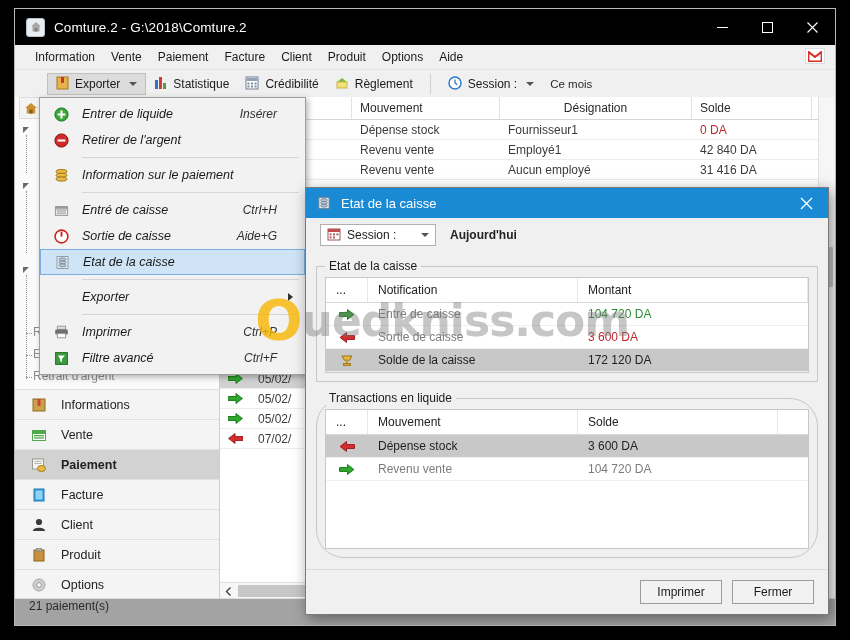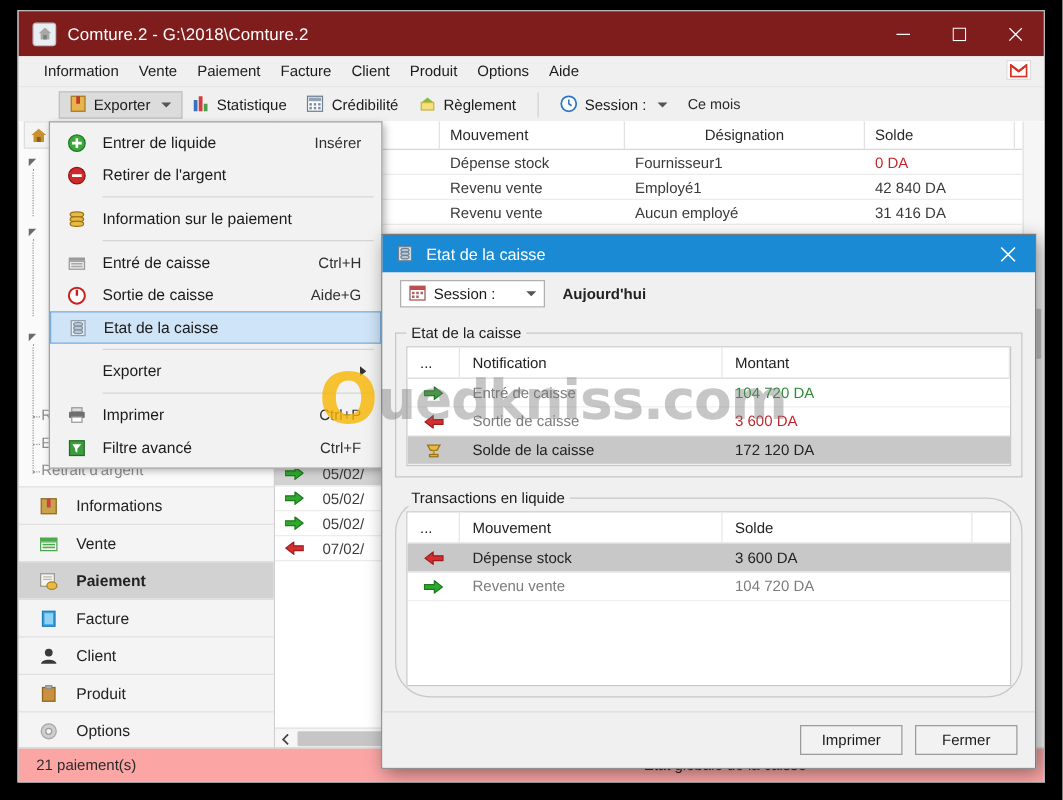--- a/index.html
+++ b/index.html
@@ -11,21 +11,21 @@
     -webkit-font-smoothing:antialiased;
   }
   #app{
     position:absolute;left:14px;top:8px;width:822px;height:618px;
     background:#f0f0f0;border:1px solid #b9b9b9;box-sizing:border-box;
     box-shadow:0 0 12px rgba(0,0,0,.55);
   }
 
   
   .titlebar{
-    height:36px;background:#7f1d1d;display:flex;align-items:center;
+    height:36px;background:#000000;display:flex;align-items:center;
     position:relative;
   }
   .app-icon{
     width:17px;height:17px;margin-left:11px;margin-right:9px;border-radius:3px;
     background:#e9eef2;display:flex;align-items:center;justify-content:center;
     border:1px solid #b8c4cc;
   }
   .app-icon svg{display:block;}
   .title-text{
     color:#fff;font-size:13.5px;letter-spacing:.1px;white-space:nowrap;
@@ -133,42 +133,43 @@
   .vthumb{position:absolute;left:2px;width:12px;background:#c6c6c6;border-radius:1px;}
   .hscroll{
     position:absolute;left:0;right:16px;bottom:0;height:16px;background:#f6f6f6;
     border-top:1px solid #e1e1e1;display:flex;align-items:center;
   }
   .hbtn{width:16px;height:16px;display:flex;align-items:center;justify-content:center;font-size:10px;color:#555;}
   .hthumb{height:12px;background:#c6c6c6;border-radius:1px;}
 
   
   .statusbar{
-    position:absolute;left:0;right:0;bottom:0;height:26px;background:#fca5a5;
-    border-top:1px solid #dcdcdc;display:flex;align-items:center;
+    position:absolute;left:0;right:0;bottom:0;height:26px;background:#a3a3a3;
+    border-top:1px solid #dcdcdc;display:flex;
     font-size:12px;color:#2a2a2a;
   }
   .sb-left{margin-left:14px;}
   .sb-right{position:absolute;right:190px;}
 
   
   .dropdown{
     position:absolute;left:24px;top:88px;width:265px;
     background:#f2f2f2;border:1px solid #a0a0a0;box-shadow:2px 2px 6px rgba(0,0,0,.3);
     padding:3px 0;z-index:40;
   }
   .ditem{
     height:26px;display:flex;align-items:center;position:relative;
     font-size:12.5px;color:#1b1b1b;cursor:default;box-sizing:border-box;
     padding-left:0;
+    font-style:italic;
   }
   .ditem.hl{background:#cfe4f7;border:1px solid #7aaede;box-sizing:border-box;}
   .ditem .dico{width:42px;display:flex;align-items:center;justify-content:center;flex:0 0 42px;}
   .ditem .dlabel{flex:1;white-space:nowrap;}
-  .ditem .dkey{font-size:12px;color:#303030;padding-right:16px;white-space:nowrap;}
+  .ditem .dkey{font-size:12px;color:#303030;padding-right:28px;white-space:nowrap;}
   .submenu-arrow{
     width:0;height:0;border-top:4px solid transparent;border-bottom:4px solid transparent;
     border-left:5px solid #333;margin-right:12px;
   }
   .dsep{height:1px;background:#d5d5d5;margin:4px 6px 4px 42px;}
 
   
   .dialog{
     position:absolute;left:290px;top:178px;width:524px;height:428px;
     background:#f0f0f0;border:1px solid #7a7a7a;

